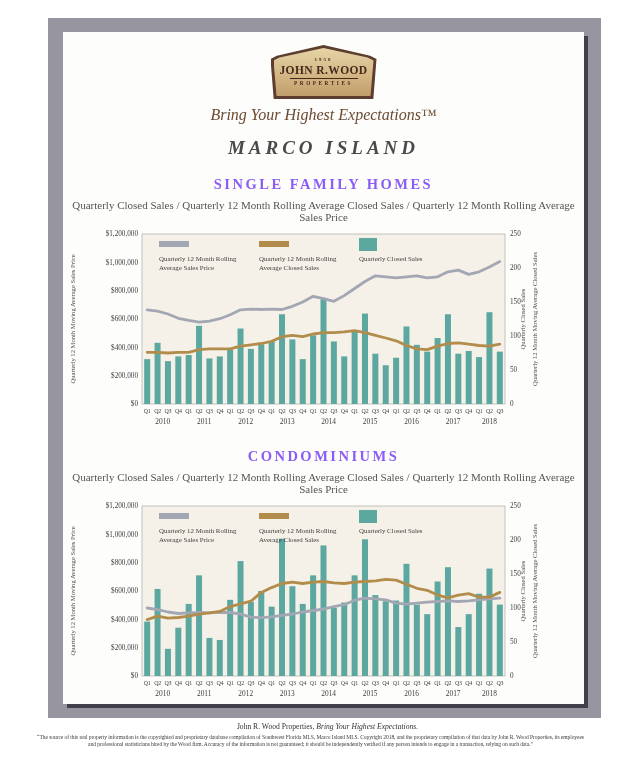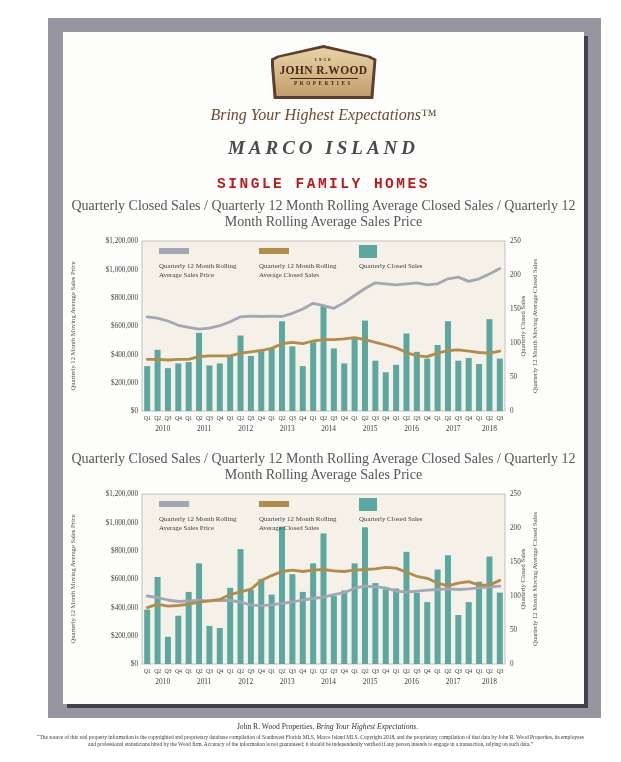--- a/index.html
+++ b/index.html
@@ -15,23 +15,23 @@
   .plaque-inner{position:absolute;left:3px;right:3px;top:3px;bottom:3px;
           background:linear-gradient(180deg,#E6D3A6 0%,#D4B786 55%,#C19E6B 100%);
           clip-path:polygon(0 26%,6% 20%,50% 0,94% 20%,100% 26%,97% 100%,3% 100%);
           color:#46291B;}
   .logo-year{font-size:5px;letter-spacing:2px;margin-top:9px;font-weight:bold;}
   .logo-name{font-size:11.5px;font-weight:bold;letter-spacing:.4px;margin-top:2px;white-space:nowrap;}
   .logo-rule{width:68px;height:1px;background:#46291B;margin:2px auto 1px auto;}
   .logo-sub{font-size:5.2px;letter-spacing:2.6px;font-weight:bold;}
   .tagline{font-size:16px;font-style:italic;color:#6B4A32;margin-top:3px;}
   .report-title{font-size:19px;letter-spacing:4px;color:#4A4A4A;margin-top:13px;font-weight:bold;font-style:italic;}
-  .section-title{font-size:14.5px;letter-spacing:2.5px;color:#b91c1c;margin-top:17px;font-weight:bold;font-family:Liberation Mono, monospace;}
+  .section-title{font-size:14.5px;letter-spacing:2.5px;color:#8b5cf6;margin-top:17px;font-weight:bold;}
   .section-title.second{margin-top:10px;}
-  .chart-subtitle{font-size:14px;color:#555;margin-top:6px;}
+  .chart-subtitle{font-size:11px;color:#555;margin-top:6px;}
   svg.chart{display:block;margin:1px auto 0 auto;}
   svg text{font-family:"Liberation Serif","DejaVu Serif",serif;fill:#3d3d3d;}
   svg .tick{font-size:7.2px;}
   svg .qlab{font-size:5.9px;letter-spacing:-.2px;}
   svg .ylab{font-size:7.4px;}
   svg .leg{font-size:6.9px;}
   svg .axis-t{font-size:6.6px;fill:#4a4a4a;}
   
   .footer{position:absolute;left:0;top:722px;width:621px;text-align:center;}
   .footer-brand{font-size:7.6px;color:#333;margin-left:34px;}
@@ -163,20 +163,21 @@
         <rect x="196" y="17" width="30" height="6" fill="#B28C4A"></rect>
         <text x="196" y="37" class="leg" text-anchor="start">Quarterly 12 Month Rolling</text>
         <text x="196" y="45.5" class="leg" text-anchor="start">Average Closed Sales</text>
         <rect x="296" y="14" width="18" height="13" fill="#5CA8A0"></rect>
         <text x="296" y="37" class="leg" text-anchor="start">Quarterly Closed Sales</text>
         <text x="12" y="95" class="axis-t" text-anchor="middle" transform="rotate(-90 12 95)">Quarterly 12 Month Moving Average Sales Price</text>
         <text x="462" y="95" class="axis-t" text-anchor="middle" transform="rotate(-90 462 95)">Quarterly Closed Sales</text>
         <text x="474" y="95" class="axis-t" text-anchor="middle" transform="rotate(-90 474 95)">Quarterly 12 Month Moving Average Closed Sales</text>
       </svg>
 
+    <div class="section-title second">CONDOMINIUMS</div>
     <div class="chart-subtitle">Quarterly Closed Sales / Quarterly 12 Month Rolling Average Closed Sales / Quarterly 12 Month Rolling Average Sales Price</div>
     <svg class="chart" id="chart1" width="521" height="214" viewBox="0 0 521 214">
         <rect x="79" y="10" width="363" height="170" fill="#F5F1E9" stroke="#B9B5AD" stroke-width="0.8"></rect>
         <rect x="81.18571428571428" y="125.6" width="6" height="54.400000000000006" fill="#5CA8A0"></rect>
         <rect x="91.55714285714285" y="92.96" width="6" height="87.04" fill="#5CA8A0"></rect>
         <rect x="101.92857142857143" y="152.8" width="6" height="27.19999999999999" fill="#5CA8A0"></rect>
         <rect x="112.3" y="131.72" width="6" height="48.28" fill="#5CA8A0"></rect>
         <rect x="122.67142857142858" y="107.92" width="6" height="72.08" fill="#5CA8A0"></rect>
         <rect x="133.04285714285714" y="79.36" width="6" height="100.64" fill="#5CA8A0"></rect>
         <rect x="143.4142857142857" y="141.92000000000002" width="6" height="38.079999999999984" fill="#5CA8A0"></rect>

